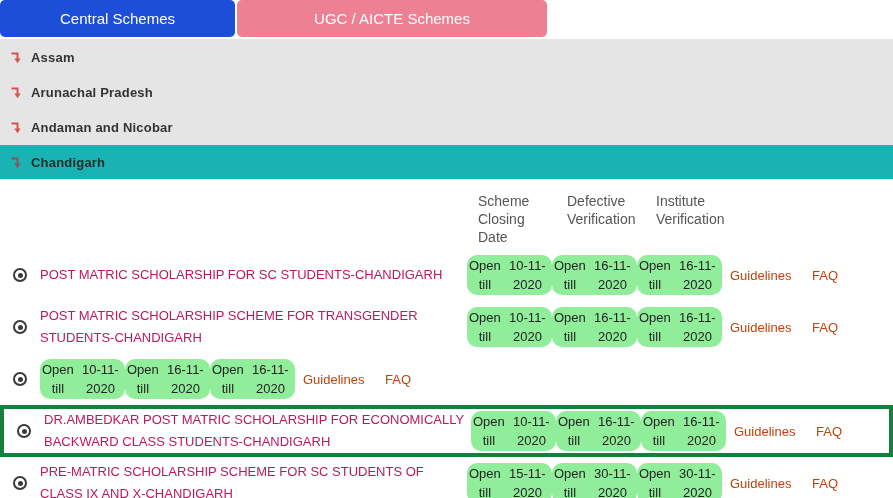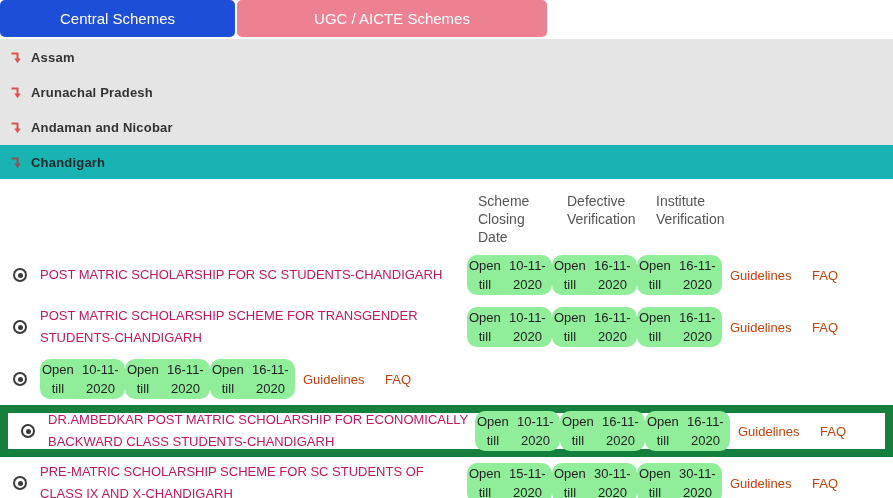--- a/index.html
+++ b/index.html
@@ -23,21 +23,21 @@
   .state-row.active .state-label{color:#1d2a2a;}
   .arrow-icon{display:inline-flex;width:12px;height:13px;}
   .state-row.active .arrow-icon svg path{stroke:#8a5555;}
   .state-row.active .arrow-icon svg polygon{fill:#8a5555;}
   
   .panel{background:#fff;}
   .table-header{display:flex;padding-top:13px;height:57px;}
   .th-spacer{width:467px;}
   .th{width:89px;box-sizing:border-box;padding-left:11px;font-size:14px;color:#555;line-height:18px;}
   .scheme-row{display:flex;align-items:center;height:52px;box-sizing:border-box;background:#fff;}
-  .scheme-row.highlight{border:8px solid #15803d;}
+  .scheme-row.highlight{border:4px solid #15803d;}
   .col-icon{width:40px;display:flex;justify-content:center;flex:none;}
   .radio{width:14px;height:14px;border:2px solid #3a3a3a;border-radius:50%;box-sizing:border-box;
          display:flex;align-items:center;justify-content:center;flex:none;}
   .radio .dot{width:5px;height:5px;border-radius:50%;background:#3a3a3a;}
   .col-name{width:427px;box-sizing:border-box;padding-right:0;font-size:13px;color:#be185d;
             line-height:22px;flex:none;}
   .cell{width:85px;height:40px;background:#90ee9b;flex:none;
         display:flex;flex-direction:row;align-items:center;justify-content:center;
         font-size:13px;color:#222;line-height:19px;text-align:center;border-radius:10px;}
   .link{font-size:13px;color:#c2410c;cursor:pointer;flex:none;}

